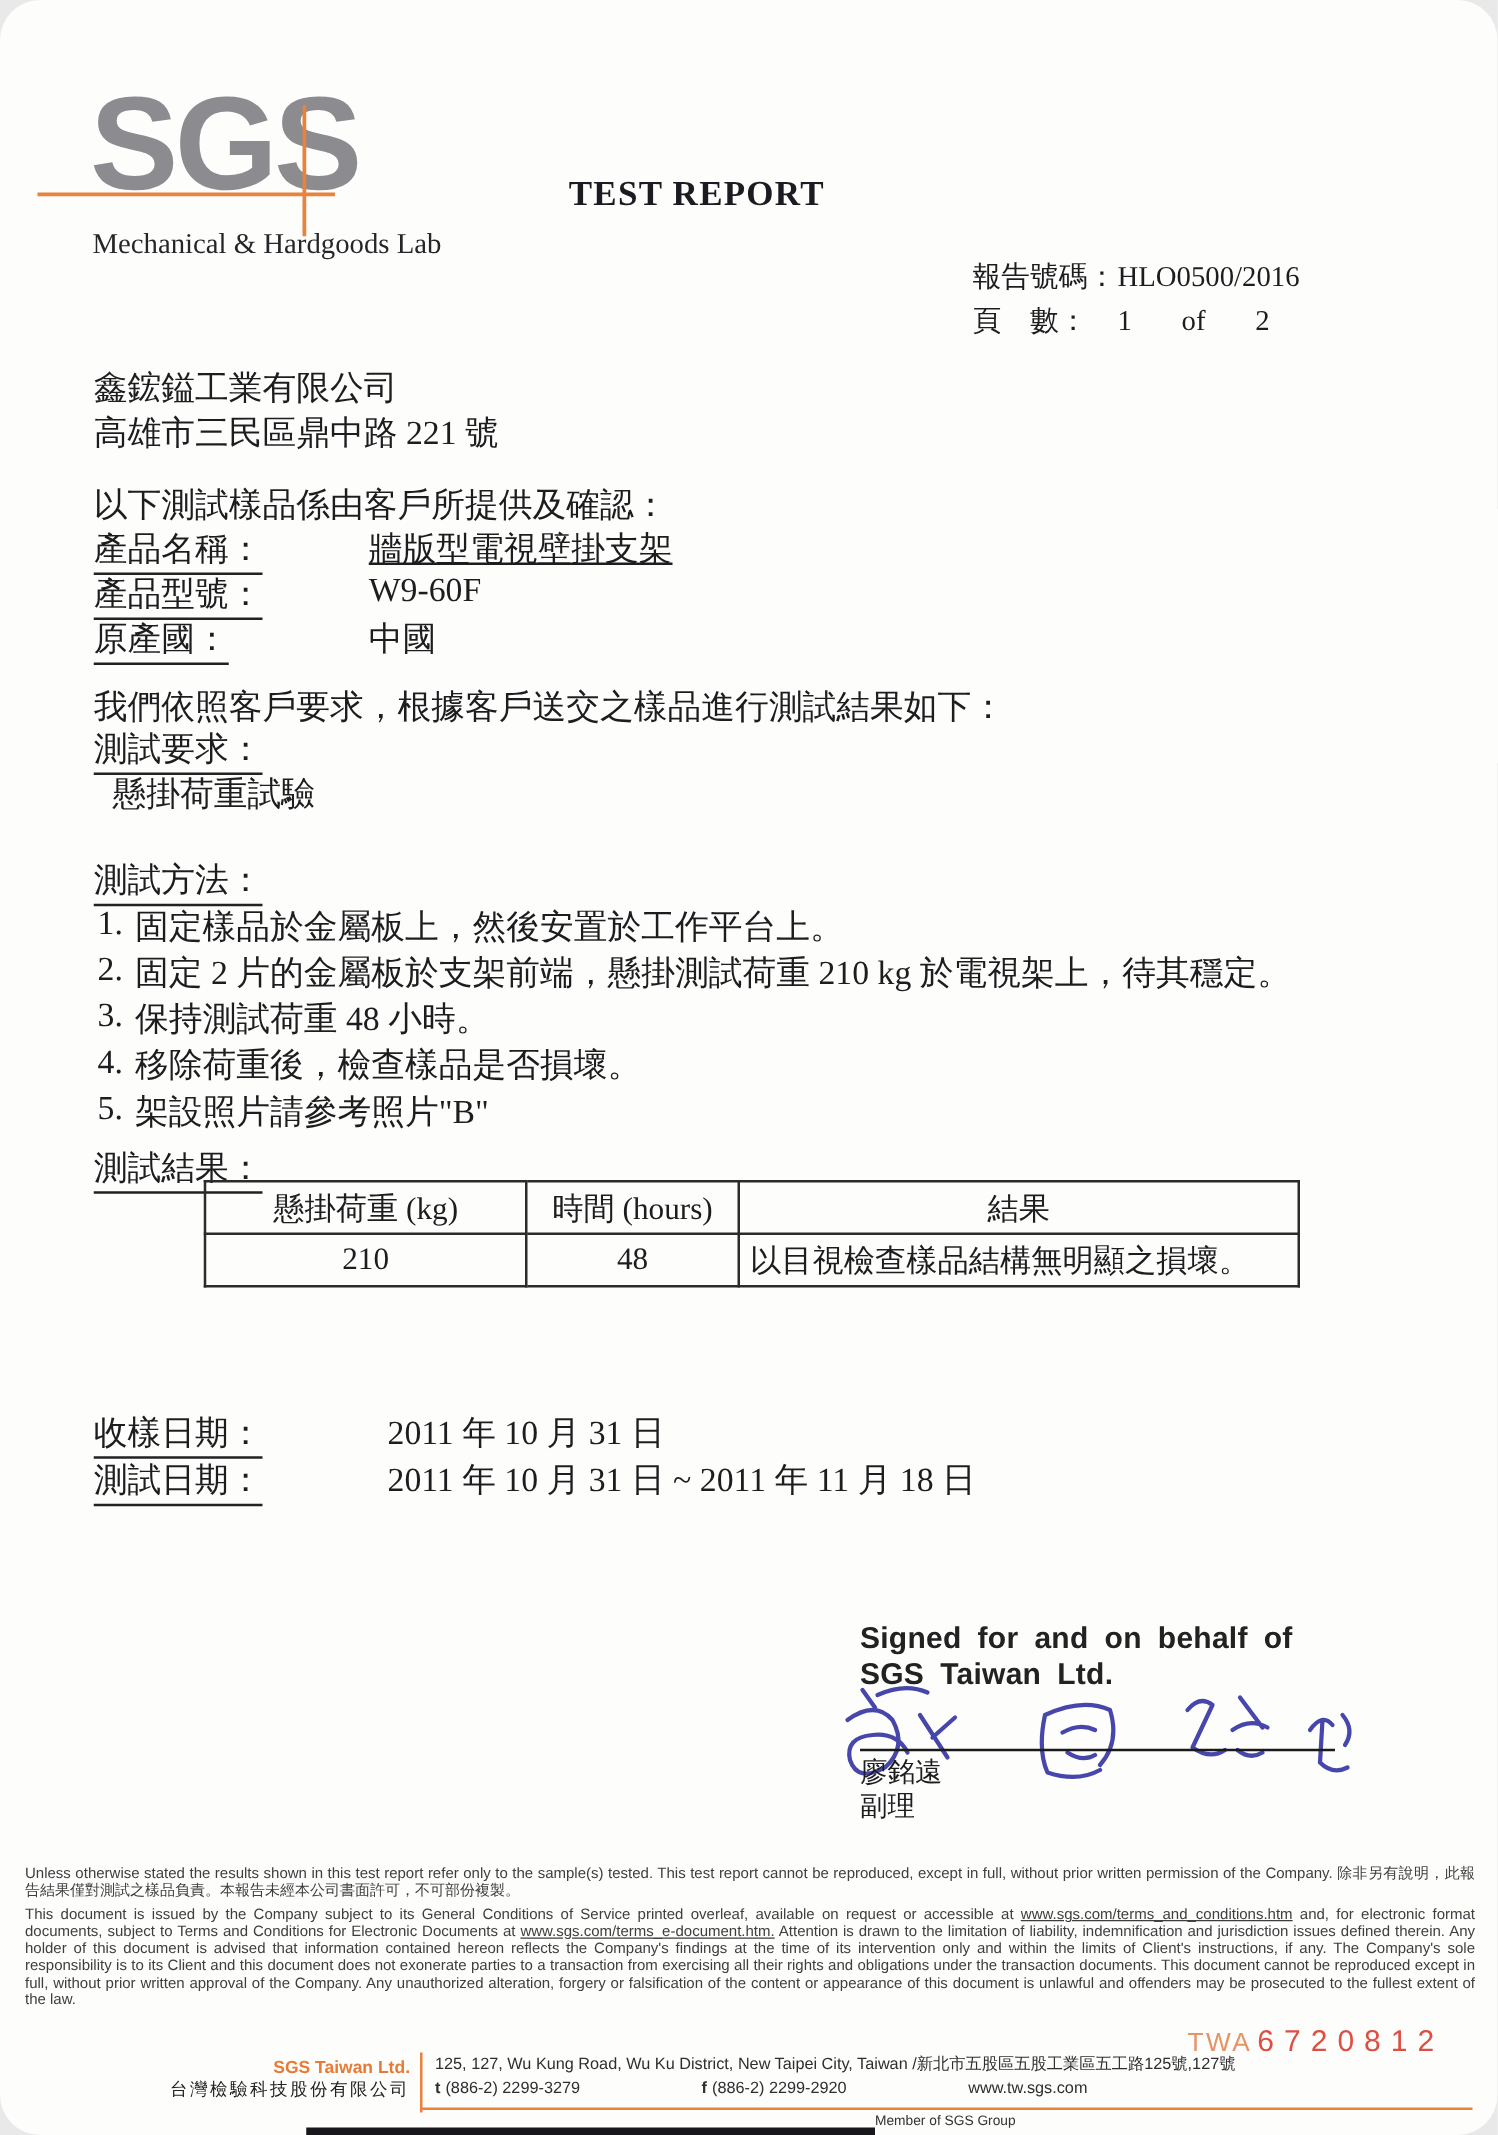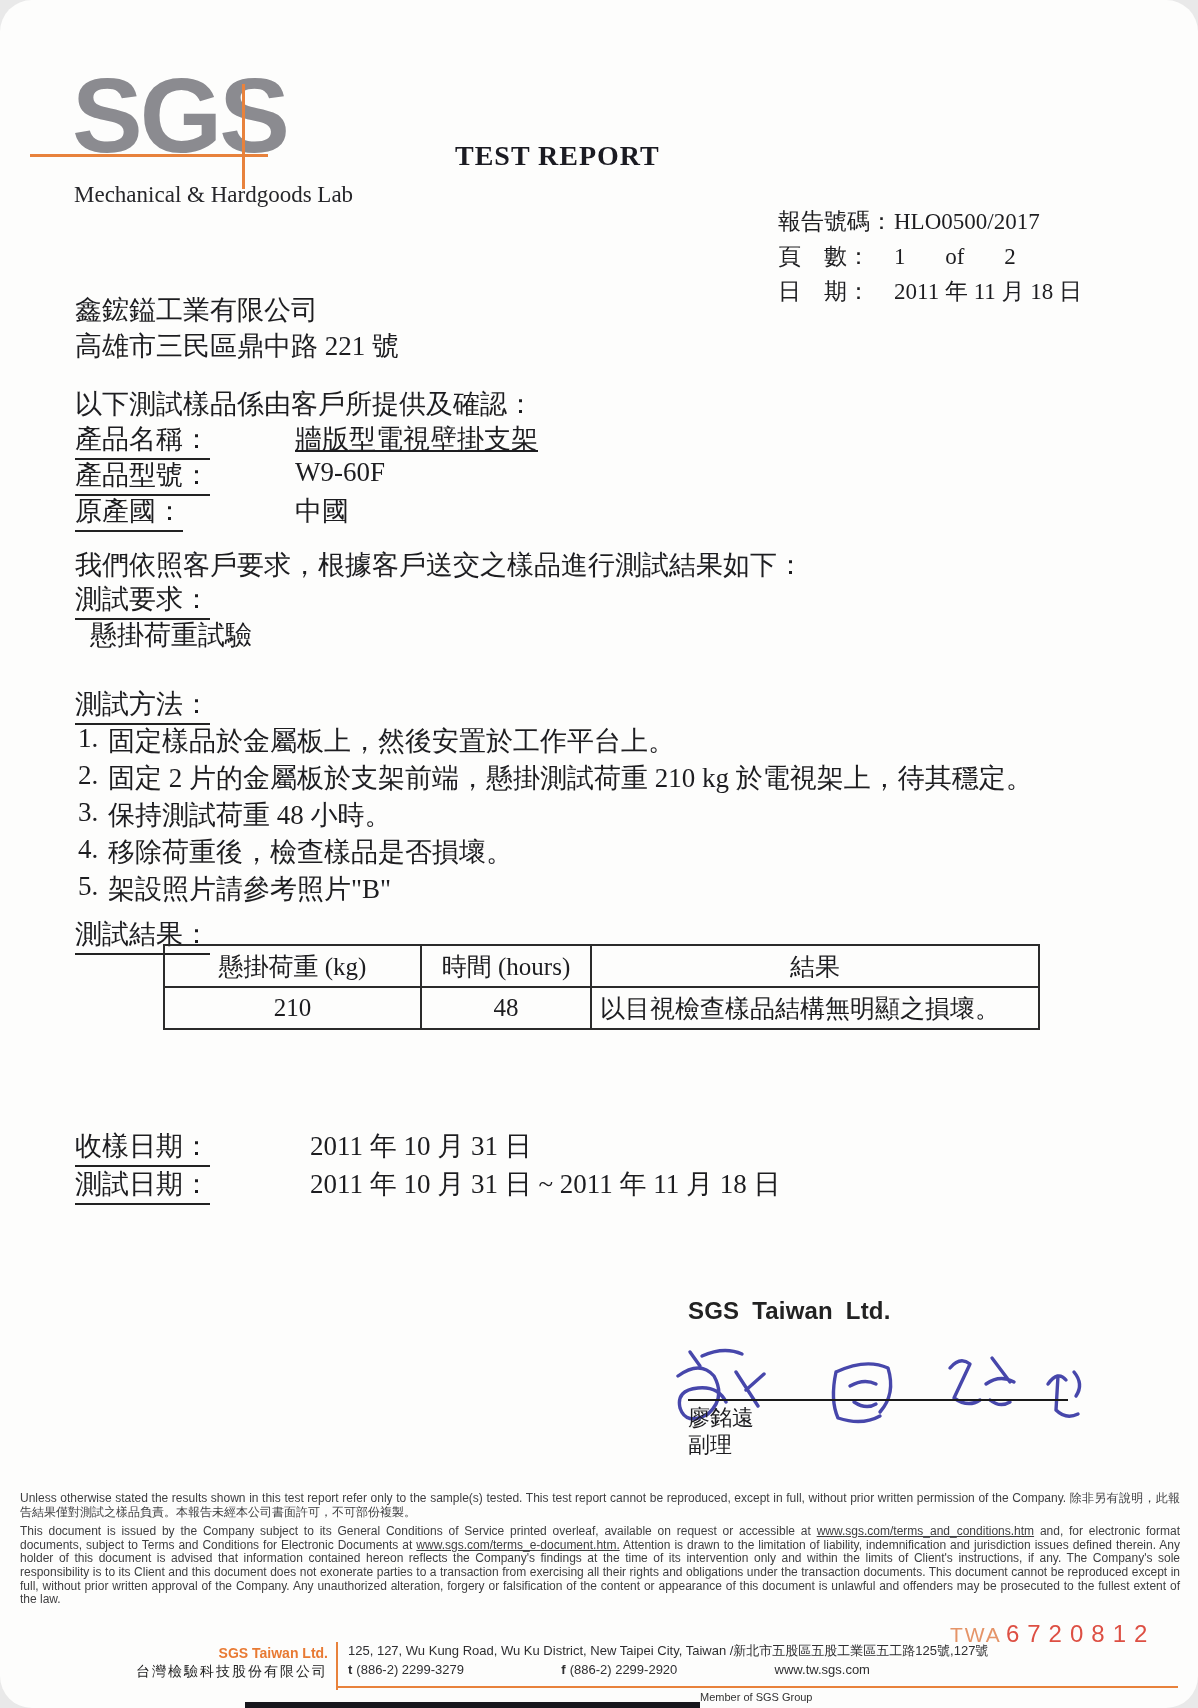--- a/index.html
+++ b/index.html
@@ -56,27 +56,24 @@
 <div class="page">
 
   <div class="abs logo-text" style="left:72px;top:72px;">SGS</div>
   <div class="abs orange" style="left:30px;top:154px;width:238px;height:3px;"></div>
   <div class="abs orange" style="left:242px;top:84px;width:3px;height:105px;"></div>
   <div class="abs lab-name" style="left:74px;top:182px;">Mechanical &amp; Hardgoods Lab</div>
 
   <div class="abs report-title" style="left:455px;top:140px;">TEST REPORT</div>
 
   <div class="abs hrow" style="left:755px;top:180px;">
-    <span class="lbl">報告號碼：</span><span>HLO0500/2017</span>
+    <span class="lbl">報告號碼：</span><span>HLO0500/2016</span>
   </div>
   <div class="abs hrow" style="left:755px;top:215px;">
     <span class="lbl">頁　數：</span><span class="pages-val">1 of 2</span>
-  </div>
-  <div class="abs hrow" style="left:755px;top:250px;">
-    <span class="lbl">日　期：</span><span>2011 年 11 月 18 日</span>
   </div>
 
   <div class="abs body-txt" style="left:75px;top:292px;">鑫鋐鎰工業有限公司</div>
   <div class="abs body-txt" style="left:75px;top:328px;">高雄市三民區鼎中路 221 號</div>
 
   <div class="abs body-txt" style="left:75px;top:386px;">以下測試樣品係由客戶所提供及確認：</div>
   <div class="abs body-txt" style="left:75px;top:421px;">
     <span class="u-label">產品名稱：</span>
     <span style="position:absolute;left:220px;white-space:nowrap;text-decoration:underline;">牆版型電視壁掛支架</span>
   </div>
@@ -140,20 +137,21 @@
   <div class="abs body-txt" style="left:75px;top:1128px;">
     <span class="u-label">收樣日期：</span>
     <span style="position:absolute;left:235px;white-space:nowrap;">2011 年 10 月 31 日</span>
   </div>
   <div class="abs body-txt" style="left:75px;top:1166px;">
     <span class="u-label">測試日期：</span>
     <span style="position:absolute;left:235px;white-space:nowrap;">2011 年 10 月 31 日 ~ 2011 年 11 月 18 日</span>
   </div>
 
   <div class="abs sig-head sans" style="left:688px;top:1296px;width:395px;">
+    <div>Signed for and on behalf of</div>
     <div>SGS Taiwan Ltd.</div>
   </div>
 
   <svg class="abs" style="left:650px;top:1342px;" width="440" height="92" viewBox="0 0 440 92">
     <g fill="none" stroke="#4747ab" stroke-width="3.4" stroke-linecap="round" stroke-linejoin="round">
       <path d="M52,14 q22,-10 40,-2 M40,10 l10,14"></path>
       <path d="M28,34 q22,-16 36,0 q12,22 -6,38 q-22,12 -28,-6 q-4,-18 18,-20 q20,-2 28,14 M86,30 l22,34 M96,48 l18,-16"></path>
       <path d="M186,30 q30,-14 52,-4 q8,26 -8,44 M186,30 q-6,28 2,46 q24,8 42,-2 M200,44 q14,-8 26,-2 M204,60 q12,8 22,2"></path>
       <path d="M300,26 q10,-12 20,-4 l-16,34 q14,10 26,2 M342,16 l18,24 M336,42 q14,-10 28,-2 M340,58 q10,8 20,2"></path>
       <path d="M398,42 q10,-14 18,-4 M408,34 l-2,34 q10,10 22,4 M424,30 q10,12 2,24"></path>

